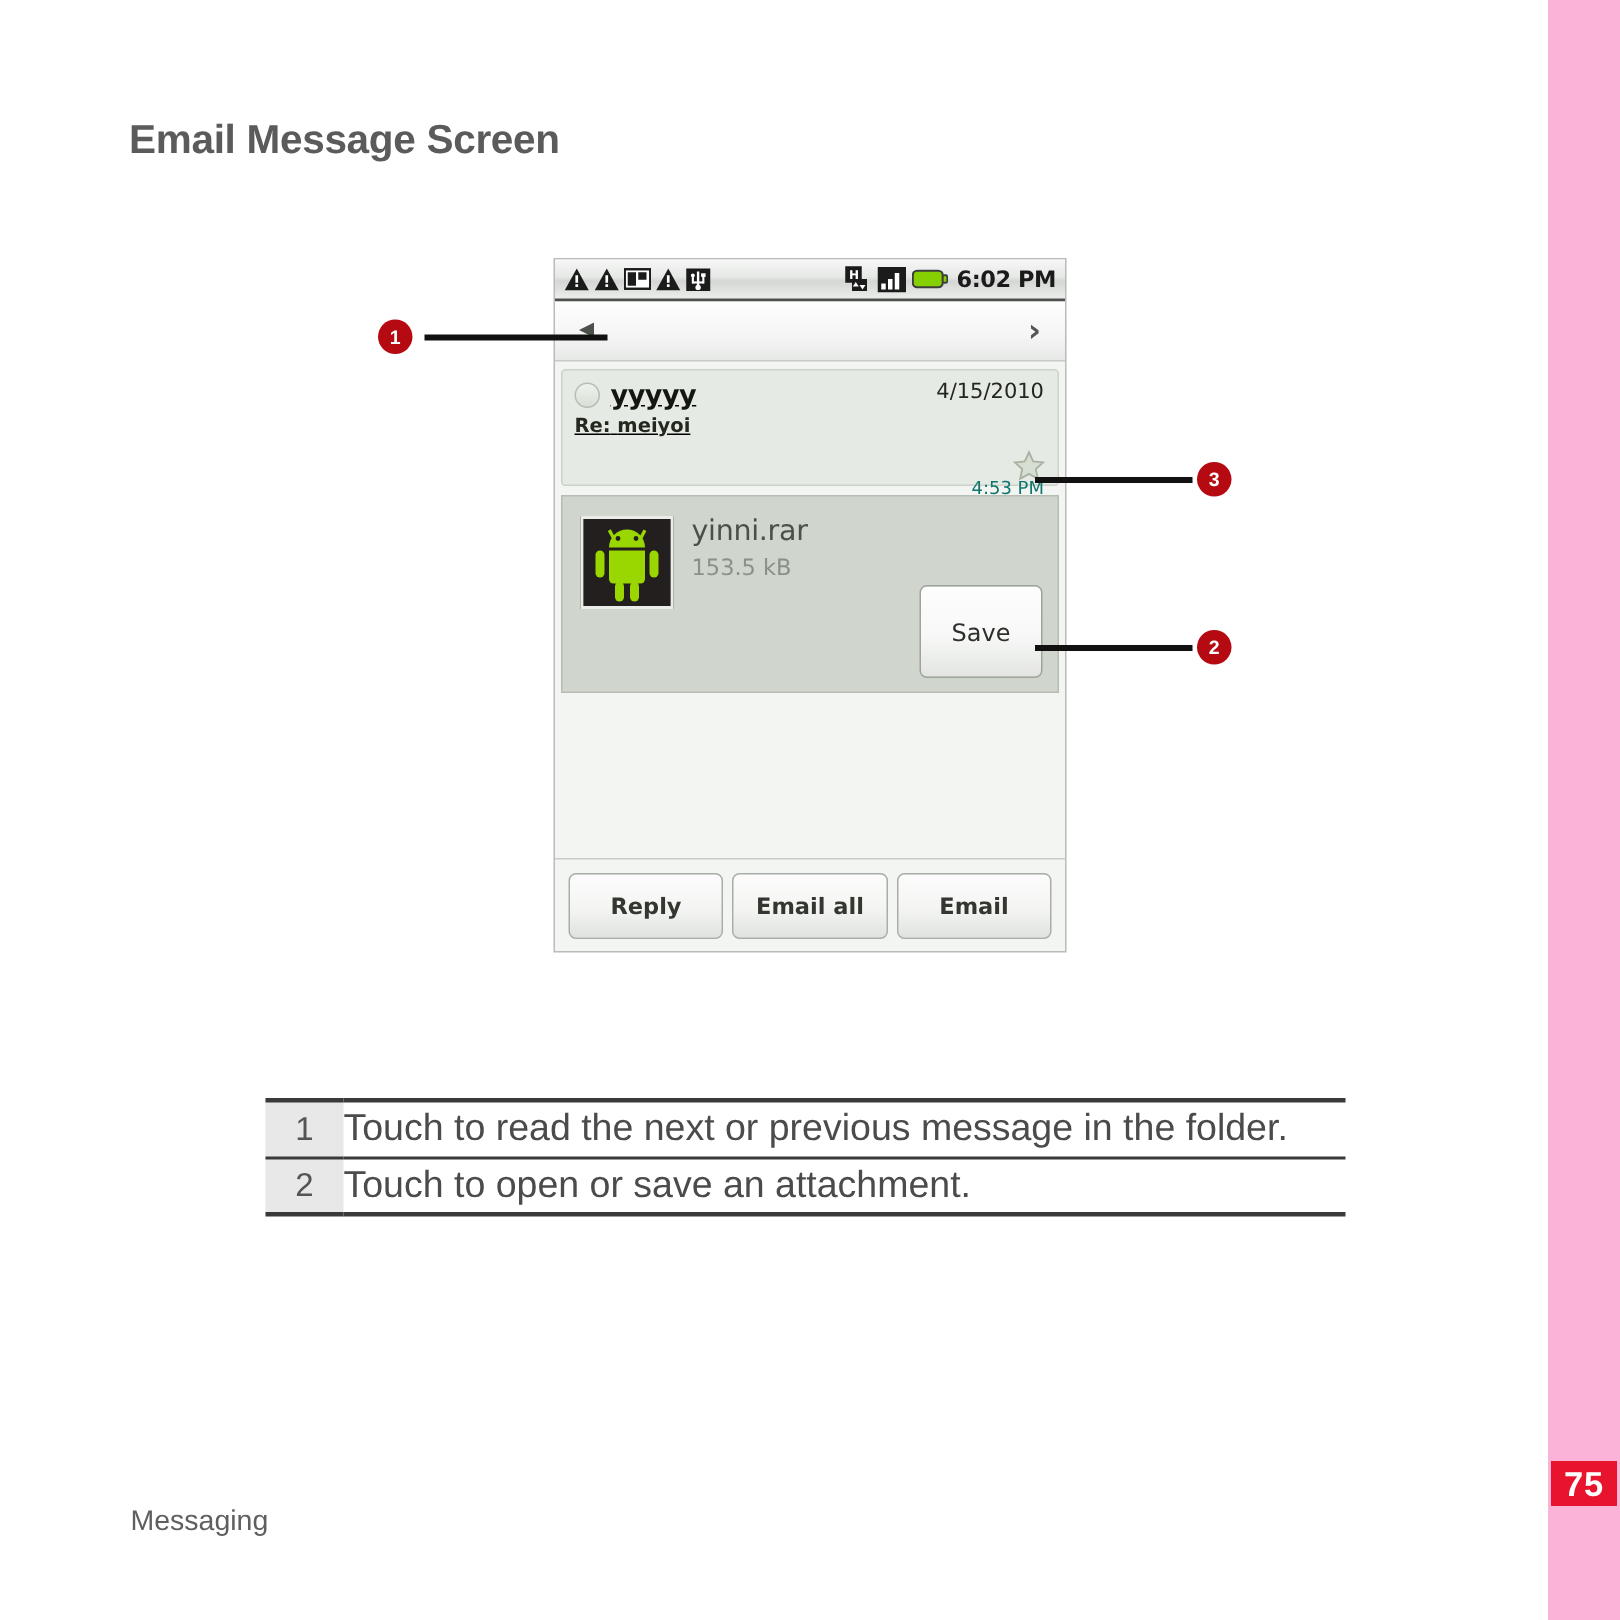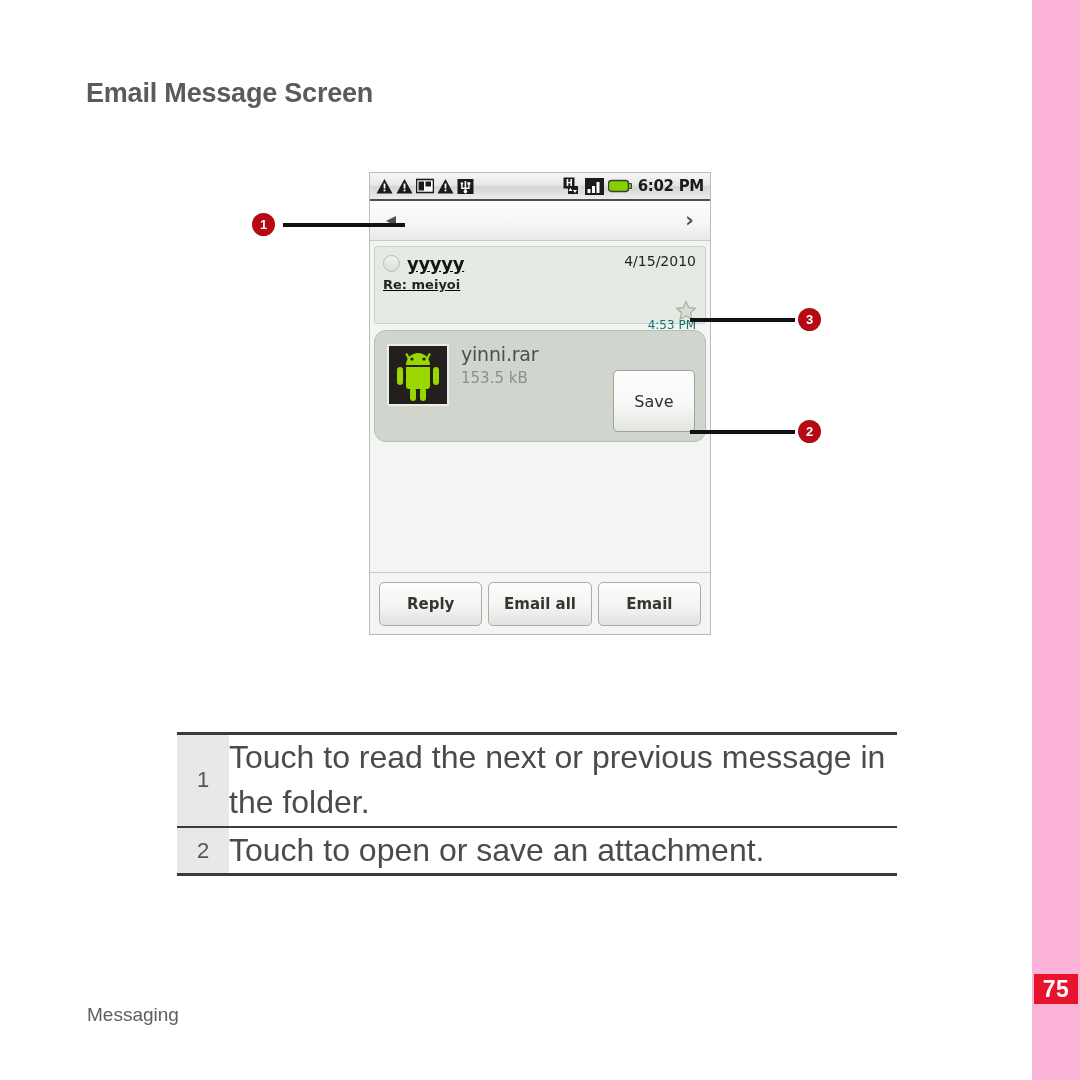--- a/index.html
+++ b/index.html
@@ -196,24 +196,24 @@
     right: 8px;
     bottom: 2px;
     width: 22px;
     height: 21px;
   }
 
   
   .attachment {
     position: relative;
     margin: 6px 4px 0 4px;
-    height: 112px;
+    height: 132px;
     background: #d0d5cd;
     border: 1px solid #b7bdb3;
-    border-radius: 12px;
+    border-radius: 0;
     box-sizing: border-box;
   }
   .attach-thumb {
     position: absolute;
     left: 12px;
     top: 13px;
     width: 62px;
     height: 62px;
     background: #231f1e;
     border: 2px solid #e9ece7;
@@ -324,21 +324,21 @@
   }
   .num-cell {
     width: 52px;
     background: #e8e8e8;
     text-align: center;
     font-size: 22px;
     color: #555555;
   }
   .text-cell {
     padding: 10px 12px 10px 16px;
-    font-size: 32px;
+    font-size: 25px;
     line-height: 1.42;
     color: #4b4b4b;
   }
   .row-top-rule { border-top: 3px solid #3a3a3a; }
   .row-mid-rule { border-top: 2px solid #3a3a3a; }
   .row-bot-rule { border-bottom: 3px solid #3a3a3a; }
 </style>
 </head>
 <body>
 

